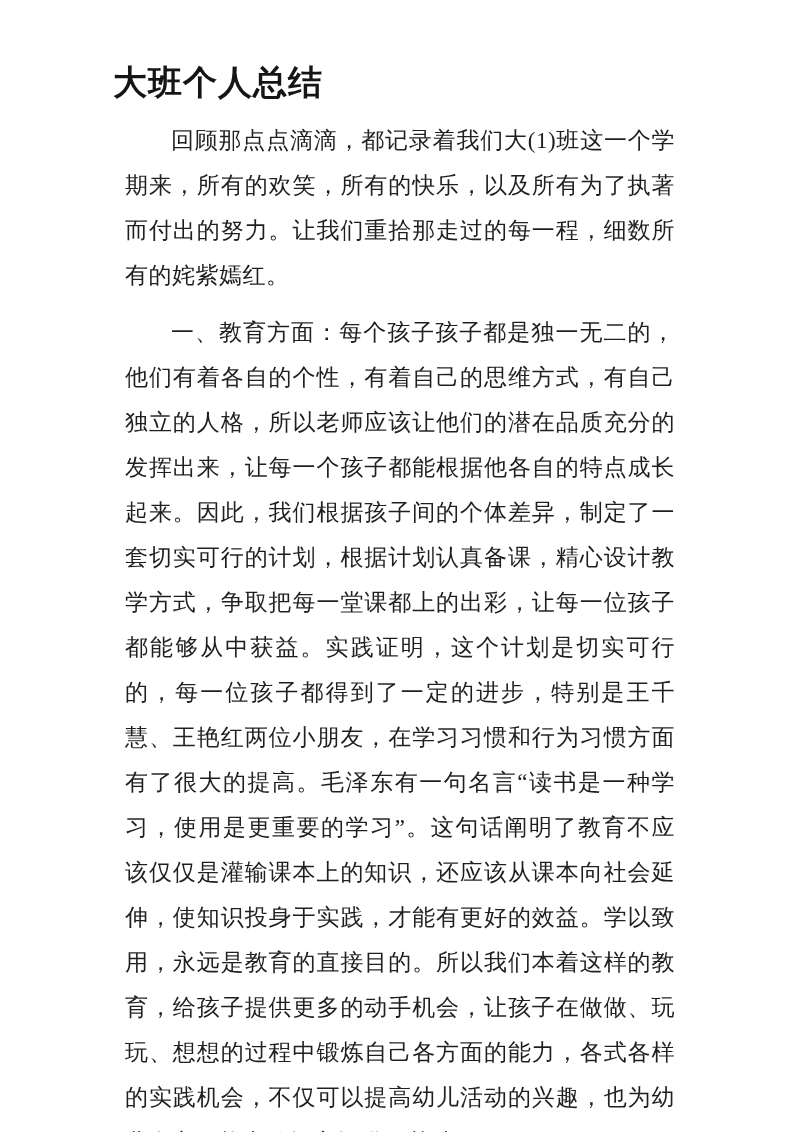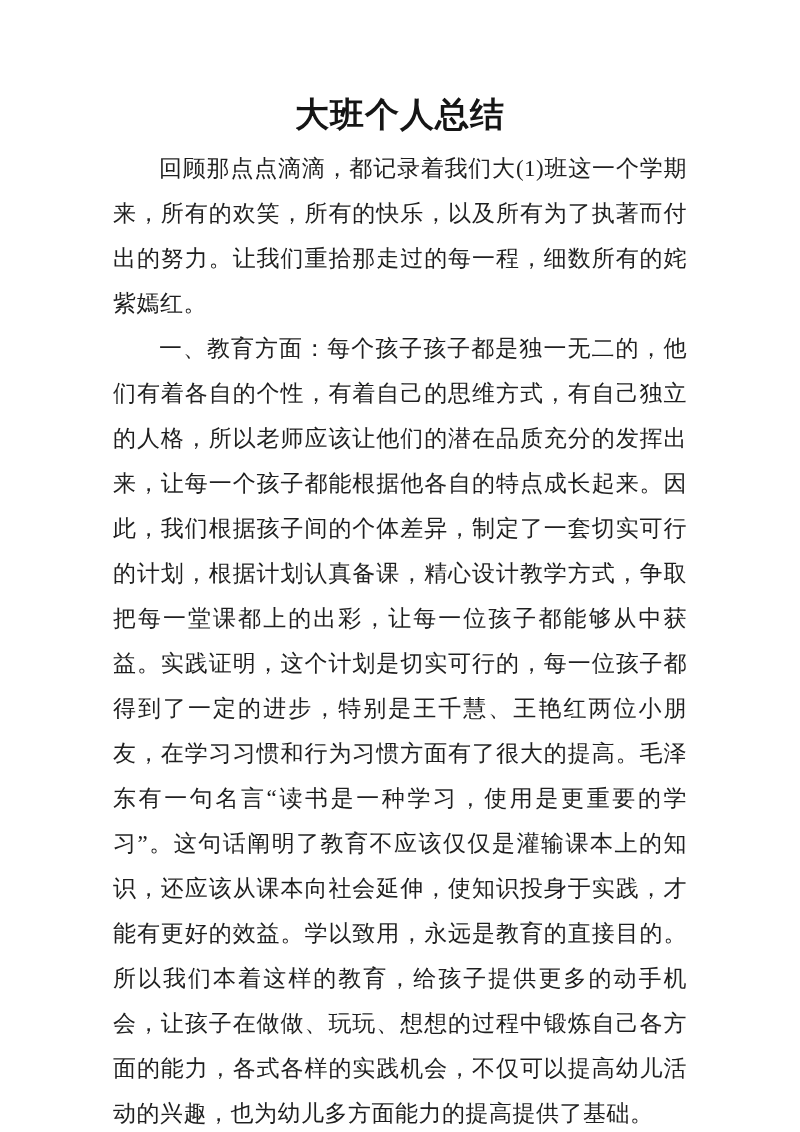--- a/index.html
+++ b/index.html
@@ -16,33 +16,32 @@
   .page {
     position: relative;
     width: 800px;
     height: 1132px;
     background: #ffffff;
     box-sizing: border-box;
     padding: 0 113px;
   }
   .doc-title {
     margin: 0;
-    padding-top: 92px;
+    padding-top: 60px;
     font-size: 34px;
     line-height: 46px;
     font-weight: bold;
-    text-align: center;
     color: #151515;
     letter-spacing: 1px;
   }
   .doc-body {
     margin-top: 8px;
   }
   .doc-body p {
-    margin: 0;
+    margin: 12px;
     font-size: 23px;
     line-height: 45px;
     color: #1f1f1f;
     text-align: justify;
     text-justify: inter-ideograph;
     text-indent: 2em;
     word-break: break-all;
     letter-spacing: 0.5px;
   }
 </style>

